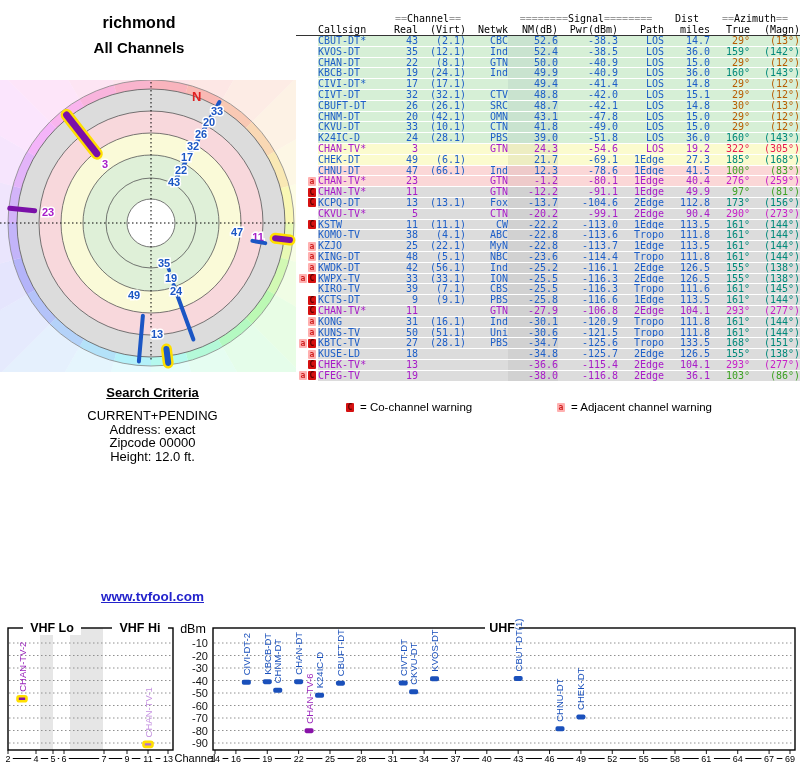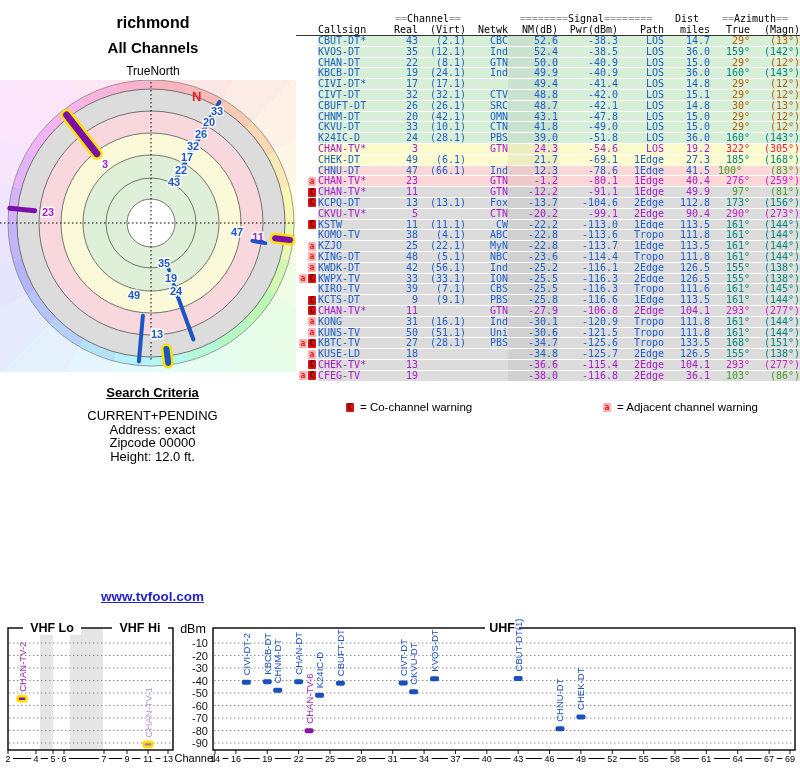--- a/index.html
+++ b/index.html
@@ -1,19 +1,19 @@
 <!DOCTYPE html>
 <html><head>
 <meta charset="utf-8">
 <style>
   html,body{margin:0;padding:0;background:#fff;}
   #app{position:relative;width:800px;height:768px;background:#fff;overflow:hidden;
        font-family:"Liberation Sans",sans-serif;}
   
-  .hdrblk{position:absolute;left:28px;width:250px;text-align:center;color:#000;}
+  .hdrblk{position:absolute;left:14px;width:250px;text-align:center;color:#000;}
   #radar-title{top:14px;font-size:16px;font-weight:bold;}
   #radar-subtitle{top:39px;font-size:15px;font-weight:bold;}
   #truenorth{top:64px;font-size:12px;font-weight:normal;}
   #radar{position:absolute;left:0;top:80px;}
   
   #search{position:absolute;left:25px;top:385px;width:255px;text-align:center;font-size:13px;color:#000;}
   #search .sc-title{font-weight:bold;text-decoration:underline;margin-bottom:9px;}
   #search .sc-line{line-height:13.5px;}
   #search .sc-db{margin-top:19px;line-height:13.5px;}
   
@@ -36,32 +36,31 @@
   .bg-pink td{background:#fbd7d7;} .bg-pink td.nm{background:#eecaca;}
   .bg-grey td{background:#dcdcdc;} .bg-grey td.nm{background:#d1d1d1;}
   tr.bg-green td.warn,tr.bg-yellow td.warn,tr.bg-pink td.warn,tr.bg-grey td.warn{background:#fff;}
   .fg-blue td{color:#1e5fc8;} .fg-purple td{color:#a81cc8;}
   .wb{display:inline-block;width:8px;height:9px;font:bold 8px/9px "DejaVu Sans Mono",monospace;
       text-align:center;margin-left:1px;vertical-align:middle;border-radius:1px;}
   .wb-C{background:#d51111;color:#5e0000;}
   .wb-a{background:#ffb0b0;color:#cf1f1f;}
   
   .lg{position:absolute;top:401px;font-size:11.5px;color:#000;white-space:nowrap;}
-  #legend-co{left:345px;} #legend-adj{left:556px;margin-left:46px;}
+  #legend-co{left:345px;} #legend-adj{left:556px;}
   .lg .wb{margin-right:6px;}
   #spectrum{position:absolute;left:0;top:615px;}
 </style>
 </head>
 <body>
 
 <div id="app">
 
   <div id="radar-title" class="hdrblk">richmond</div>
   <div id="radar-subtitle" class="hdrblk">All Channels</div>
-  <div id="truenorth" class="hdrblk">TrueNorth</div>
 
   <svg id="radar" width="302" height="292">
       <path d="M 151 143 L 151 -72 A 215 215 0 0 1 206.64609469704197 -64.6740526521497 Z" fill="hsl(351.6666666666667,85%,90%)" opacity="0.55"></path>
       <path d="M 151 143 L 206.64609469704197 -64.6740526521497 A 215 215 0 0 1 258.5 -43.19546181365433 Z" fill="hsl(5,85%,90%)" opacity="0.55"></path>
       <path d="M 151 143 L 258.5 -43.19546181365433 A 215 215 0 0 1 303.0279579551077 -9.027957955107723 Z" fill="hsl(18.333333333333314,85%,90%)" opacity="0.55"></path>
       <path d="M 151 143 L 303.0279579551077 -9.027957955107723 A 215 215 0 0 1 337.19546181365433 35.49999999999997 Z" fill="hsl(31.666666666666686,85%,90%)" opacity="0.55"></path>
       <path d="M 151 143 L 337.19546181365433 35.49999999999997 A 215 215 0 0 1 358.6740526521497 87.35390530295804 Z" fill="hsl(45,85%,90%)" opacity="0.55"></path>
       <path d="M 151 143 L 358.6740526521497 87.35390530295804 A 215 215 0 0 1 366 143 Z" fill="hsl(58.333333333333314,85%,90%)" opacity="0.55"></path>
       <path d="M 151 143 L 366 143 A 215 215 0 0 1 358.6740526521497 198.64609469704197 Z" fill="hsl(74.58333333333331,85%,90%)" opacity="0.55"></path>
       <path d="M 151 143 L 358.6740526521497 198.64609469704197 A 215 215 0 0 1 337.19546181365433 250.49999999999994 Z" fill="hsl(93.75,85%,90%)" opacity="0.55"></path>
@@ -362,21 +361,21 @@
           <tr class="bg-pink fg-blue">
             <td class="warn"></td>
             <td class="cs">CHNU-DT</td>
             <td>47</td>
             <td>(66.1)</td>
             <td>Ind</td>
             <td class="nm">12.3</td>
             <td>-78.6</td>
             <td>1Edge</td>
             <td>41.5</td>
-            <td class="az" style="color: rgb(61, 162, 35); text-align: center;">100°</td>
+            <td class="az" style="color: rgb(61, 162, 35);">100°</td>
             <td class="az" style="color: rgb(61, 162, 35);">(83°)</td>
           </tr>
           <tr class="bg-pink fg-purple">
             <td class="warn"><span class="wb wb-a">a</span></td>
             <td class="cs">CHAN-TV*</td>
             <td>23</td>
             <td></td>
             <td>GTN</td>
             <td class="nm">-1.2</td>
             <td>-80.1</td>

